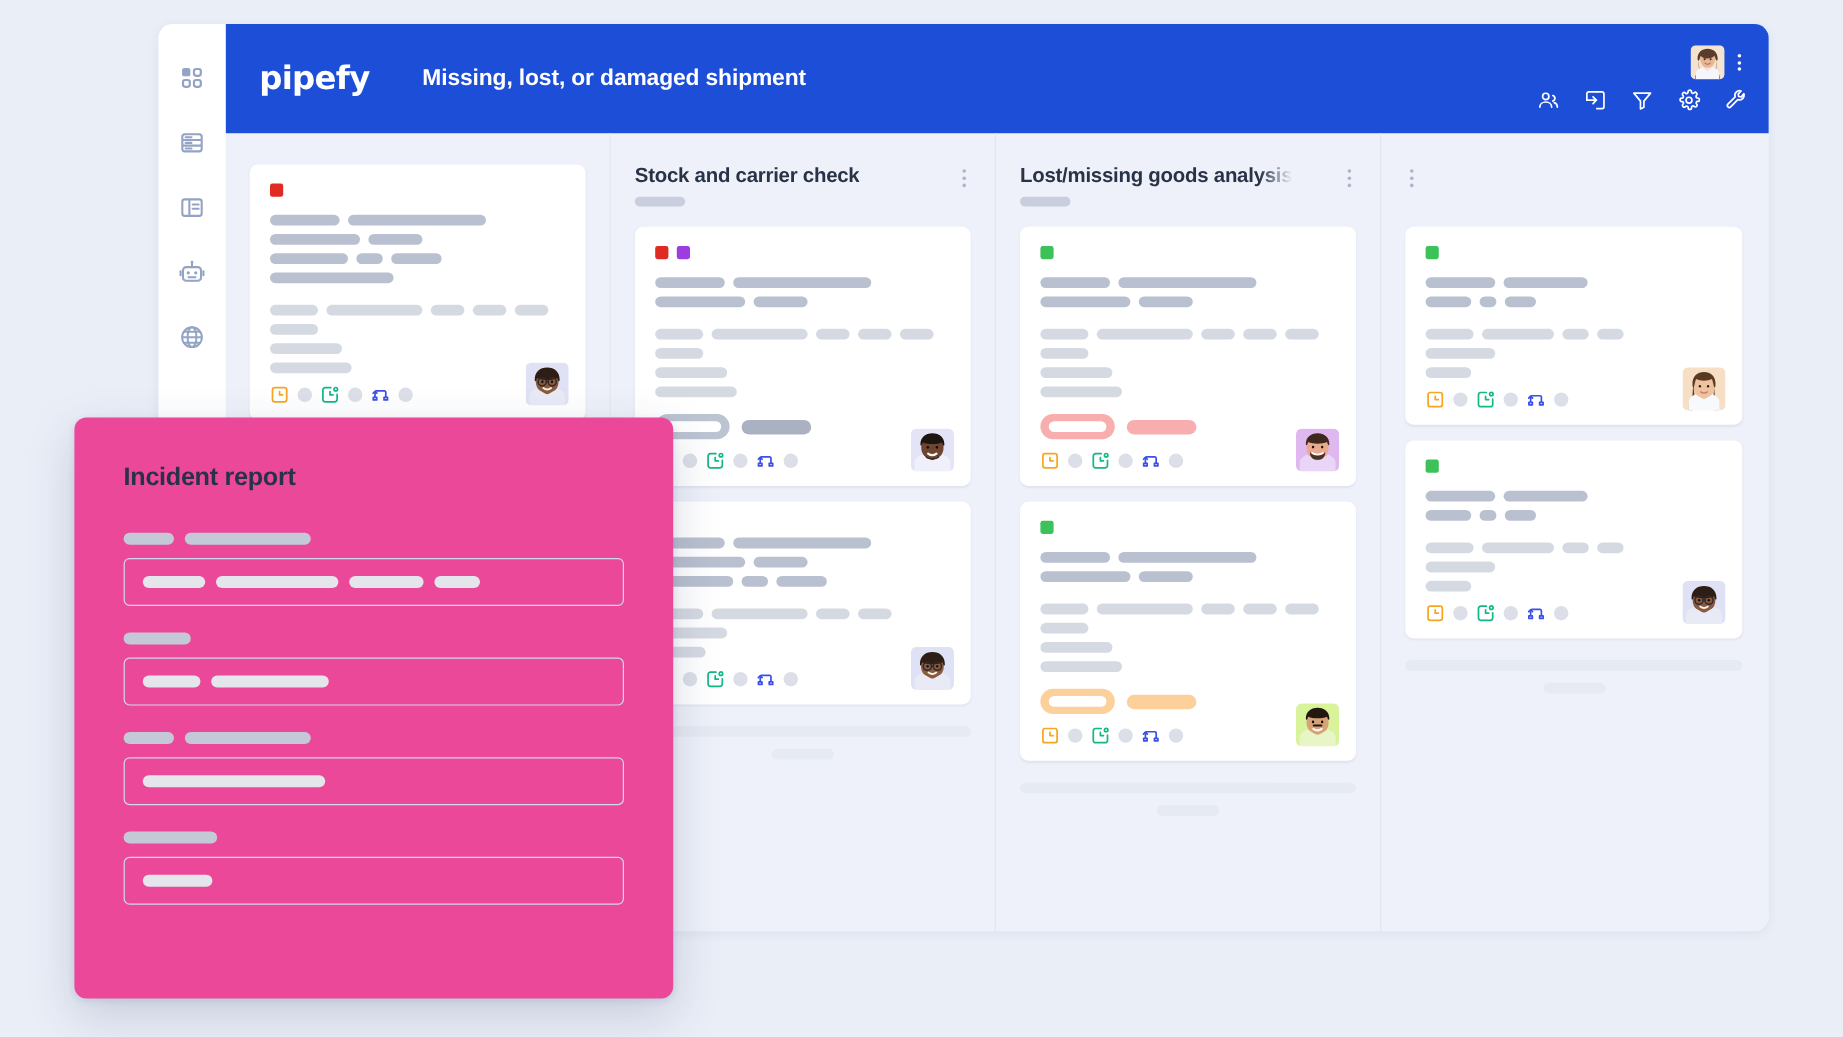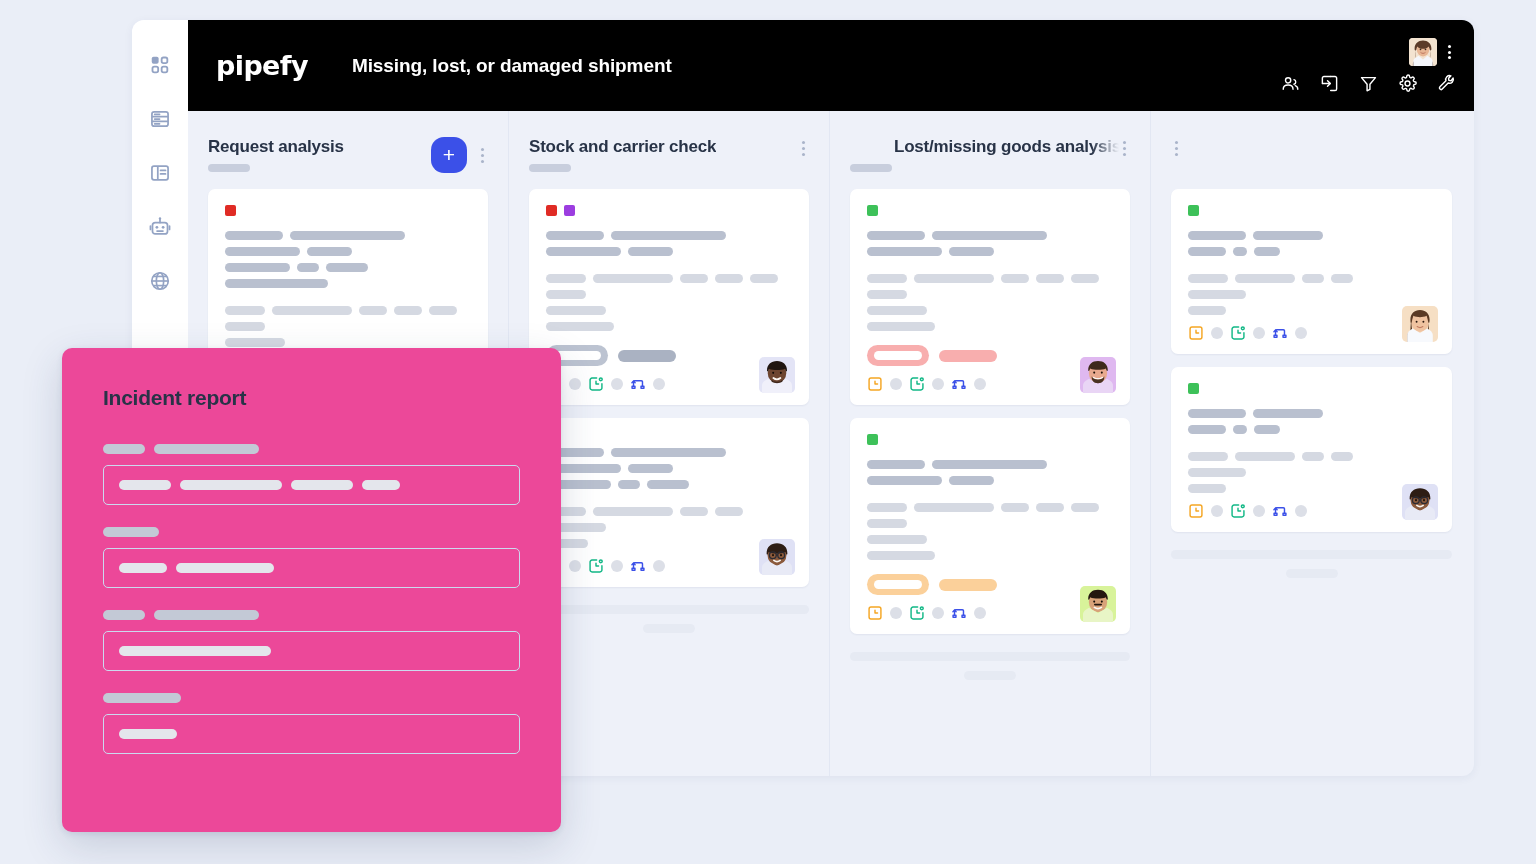--- a/index.html
+++ b/index.html
@@ -32,21 +32,21 @@
   .rail-icon {
     width: 26px; height: 26px; color: #93a3c4;
     display: flex; align-items: center; justify-content: center;
     cursor: pointer;
   }
   .rail-icon svg { width: 22px; height: 22px; display:block; }
 
   
   .topbar {
     position: absolute; left: 56px; top: 0; right: 0; height: 91px;
-    background: #000000;
+    background: #1d4ed8;
     display: flex; align-items: center;
   }
   .brand {
     margin-left: 28px;
     color: #fff; font-size: 27px; font-weight: 700;
     letter-spacing: -.6px;
     font-family: "DejaVu Sans", sans-serif;
   }
   .board-title {
     margin-left: 44px;
@@ -88,21 +88,20 @@
   .col-head-left { min-width: 0; }
   .col-title {
     font-size: 17px; font-weight: 700; color: #283347;
     white-space: nowrap; overflow: hidden;
     max-width: 244px;
     letter-spacing: -.2px;
   }
   .col-title.fade {
     -webkit-mask-image: linear-gradient(to right, #000 88%, transparent 100%);
             mask-image: linear-gradient(to right, #000 88%, transparent 100%);
-            margin-left: 44px;
   }
   .col-sub { margin-top: 7px; width: 42px; height: 8px; border-radius: 4px; background: #c8cedd; }
   .col-head-right { display: flex; align-items: center; gap: 10px; flex: 0 0 auto; }
   .add-btn {
     width: 36px; height: 36px; border-radius: 13px; background: #3B50E8;
     border: none; color: #fff; font-size: 21px; line-height: 1;
     display: flex; align-items: center; justify-content: center;
     cursor: pointer; font-weight: 400; padding-bottom: 2px;
   }
   .kebab-grey { display: flex; flex-direction: column; gap: 3px; padding: 4px 4px; cursor:pointer; }
@@ -299,34 +298,20 @@
               <path d="M20.4 5.1a4.9 4.9 0 0 1-6.3 6.3L6.6 19a2 2 0 0 1-2.9-2.8l7.6-7.6a4.9 4.9 0 0 1 6.3-6.3l-3 3 .4 2.8 2.8.4z"></path>
             </svg>
           </span>
         </div>
       </div>
     </header>
 
     <main class="board">
 
       <section class="column">
-        <div class="col-head">
-          <div class="col-head-left">
-            <div class="col-title">Request analysis</div>
-            <div class="col-sub"></div>
-          </div>
-          <div class="col-head-right">
-            <button class="add-btn">+</button>
-            <span class="kebab-grey">
-                <i></i>
-                <i></i>
-                <i></i>
-              </span>
-          </div>
-        </div>
 
         <article class="card">
           <div class="tags">
             <span class="tag" style="background:#e02b25"></span>
           </div>
           <div class="sk-row">
             <span class="sk" style="width:58px"></span>
               <span class="sk" style="width:115px"></span>
             <span class="sk" style="width:75px"></span>
               <span class="sk" style="width:45px"></span>

